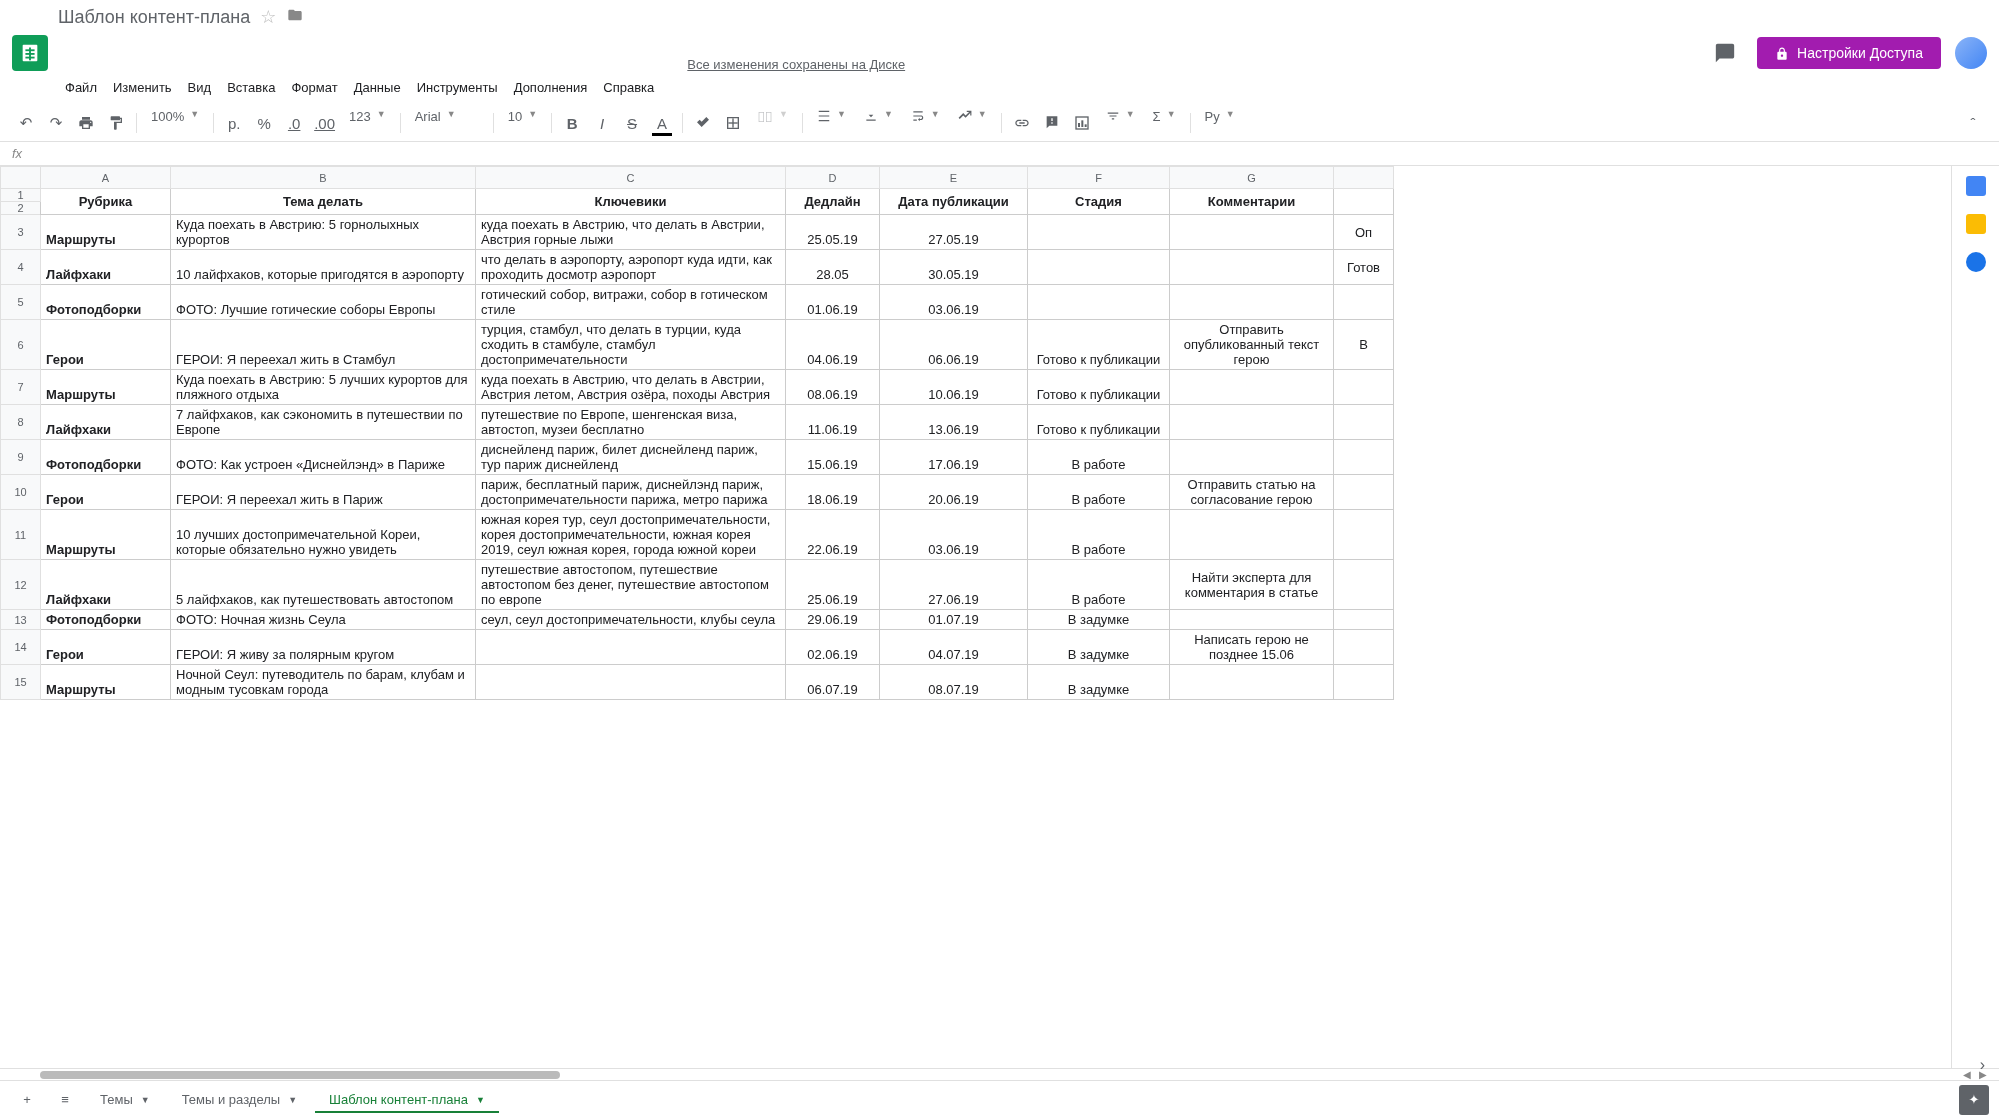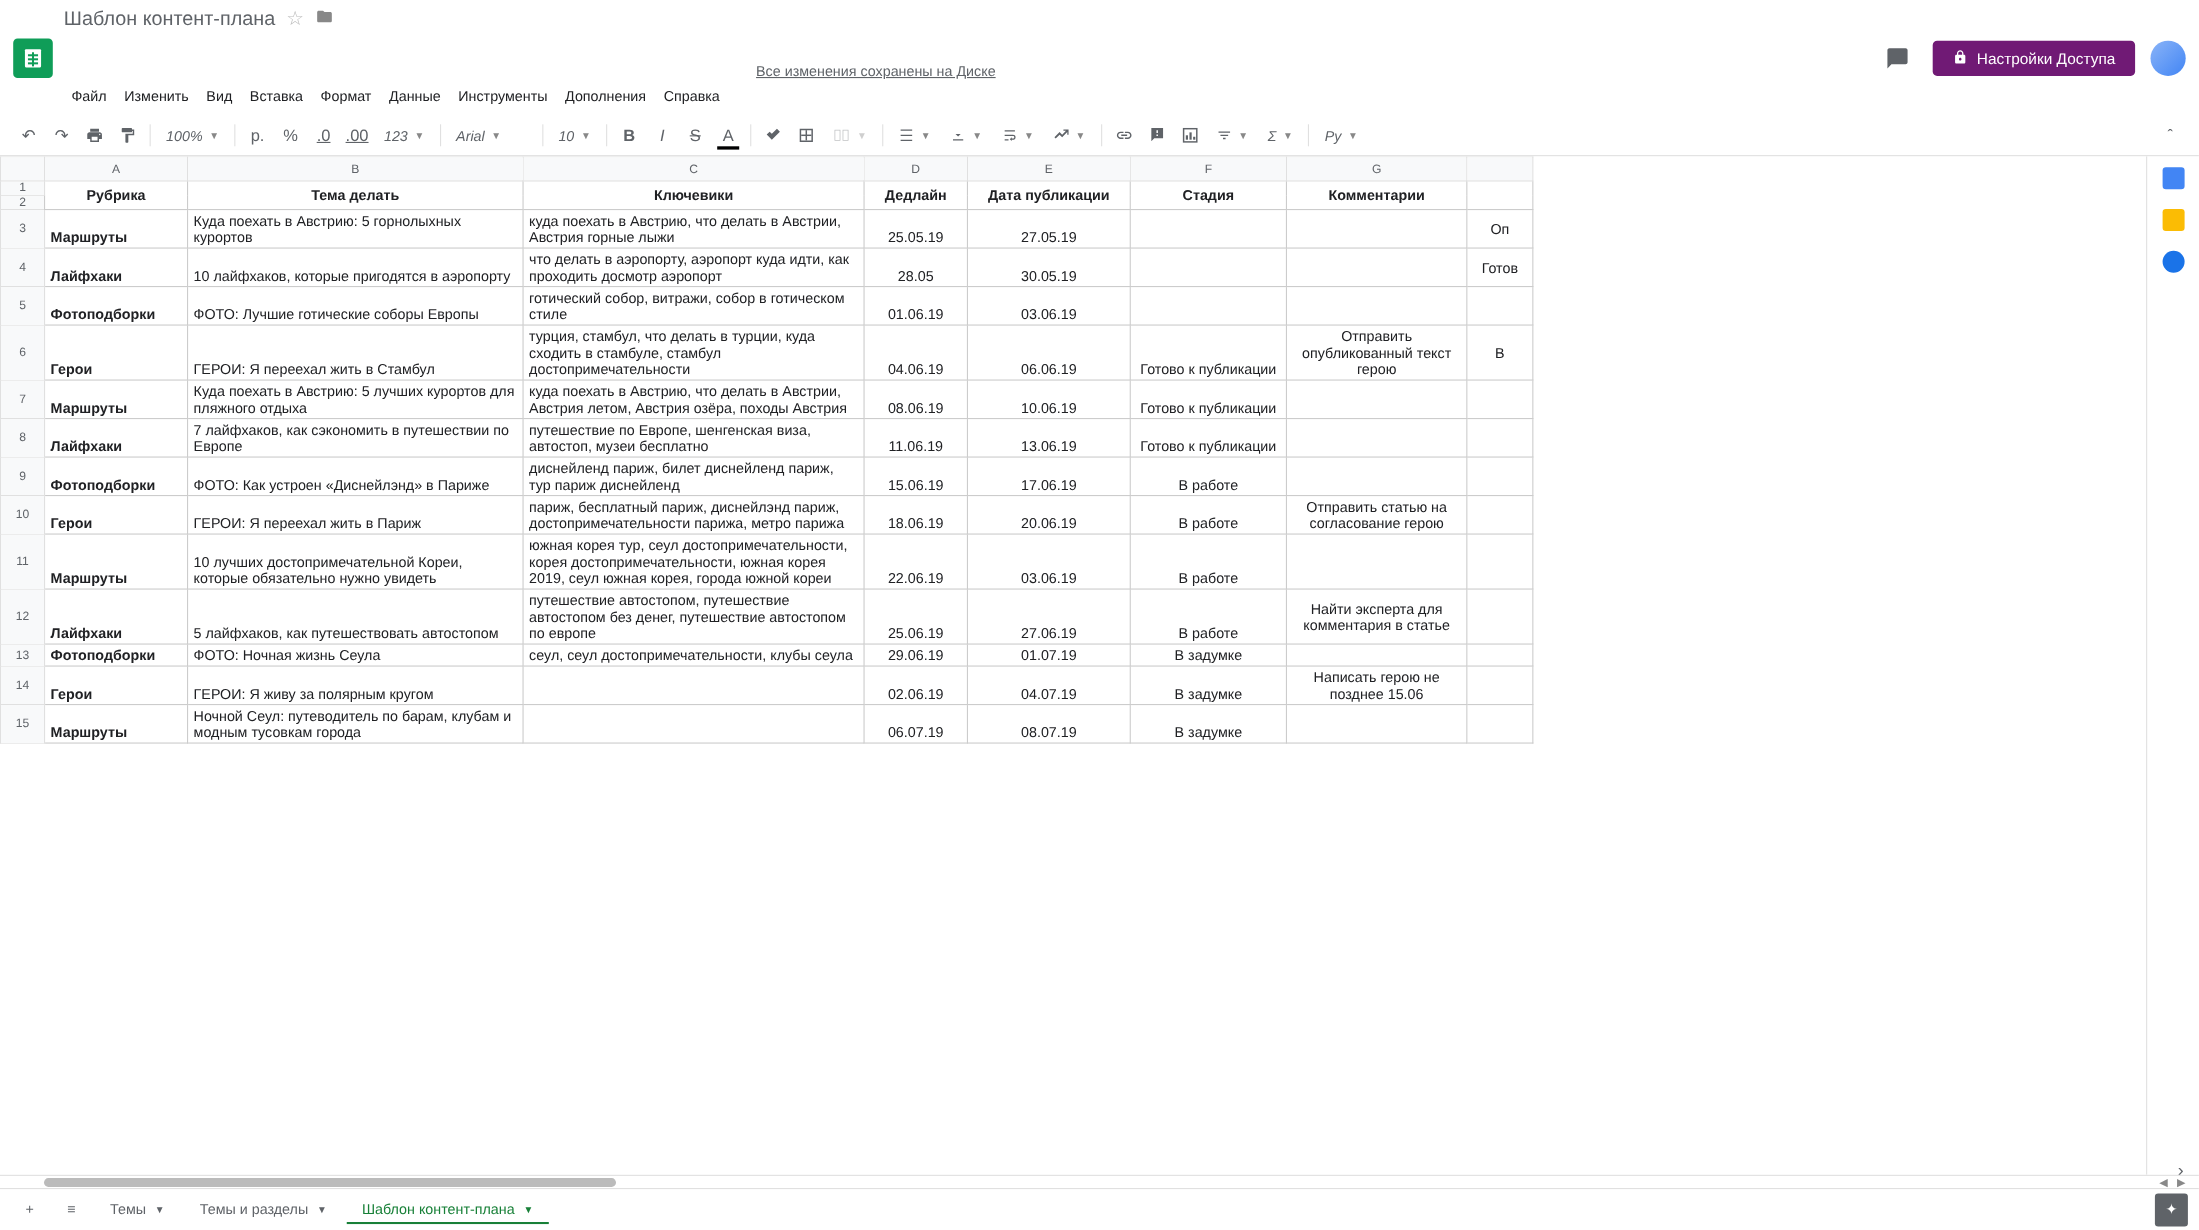--- a/index.html
+++ b/index.html
@@ -12,28 +12,28 @@
 .logo svg { width: 22px; height: 22px; }
 .title-area { flex: 1; }
 .doc-title { font-size: 18px; font-weight: 400; color: #5f6368; display: flex; align-items: center; gap: 10px; }
 .doc-title .star { color: #bbb; cursor: pointer; }
 .doc-title .folder { color: #888; cursor: pointer; }
 .menubar { display: flex; gap: 2px; margin-top: 2px; align-items: center; }
 .menubar-item { padding: 4px 7px; font-size: 13px; color: #202124; cursor: pointer; border-radius: 3px; margin-top: 46px; }
 .saved-text { color: #5f6368; text-decoration: underline; margin-left: 24px; font-size: 13px; cursor: pointer; }
 .header-right { display: flex; align-items: center; gap: 14px; }
 .comment-btn { width: 36px; height: 36px; display: flex; align-items: center; justify-content: center; cursor: pointer; color: #5f6368; }
-.share-btn { background: #701a75; color: #fff; padding: 8px 18px; border-radius: 4px; font-size: 14px; font-weight: 500; display: flex; align-items: flex-start; gap: 8px; cursor: pointer; }
+.share-btn { background: #a21caf; color: #fff; padding: 8px 18px; border-radius: 4px; font-size: 14px; font-weight: 500; display: flex; align-items: flex-end; gap: 8px; cursor: pointer; }
 .avatar { width: 32px; height: 32px; border-radius: 50%; background: linear-gradient(135deg,#8ab4f8,#4285f4); cursor: pointer; }
 
 
 .toolbar { display: flex; align-items: center; padding: 4px 12px; border-bottom: 1px solid #e0e0e0; gap: 2px; }
 .tbtn { min-width: 28px; height: 28px; display: flex; align-items: center; justify-content: center; cursor: pointer; color: #5f6368; border-radius: 3px; font-size: 15px; padding: 0 4px; }
 .tsep { width: 1px; height: 20px; background: #e0e0e0; margin: 0 4px; }
-.tsel { display: flex; align-items: center; gap: 6px; padding: 0 8px; height: 28px; cursor: pointer; font-size: 13px; color: #5f6368; font-style: italic; }
+.tsel { display: flex; gap: 6px; padding: 0 8px; height: 28px; cursor: pointer; font-size: 13px; color: #5f6368; }
 .chev { font-size: 9px; color: #888; }
 .font-sel { min-width: 80px; }
 .size-sel { min-width: 40px; }
 .collapse { margin-left: auto; }
 .text-color-btn { position: relative; }
 .color-bar { position: absolute; bottom: 1px; left: 4px; right: 4px; height: 3px; background: #000; }
 
 
 .fxbar { display: flex; align-items: center; padding: 3px 12px; border-bottom: 1px solid #e0e0e0; height: 24px; }
 .fx-label { font-style: italic; color: #888; font-size: 13px; margin-right: 18px; }
@@ -260,20 +260,24 @@
       </div>
     <div class="tsel">Σ<span class="chev">▼</span></div>
     <div class="tsep"></div>
     <div class="tsel">
         <span>Ру</span>
         <span class="chev">▼</span>
       </div>
     <div class="tbtn collapse">ˆ</div>
   </div>
 
+  <div class="fxbar">
+    <span class="fx-label">fx</span>
+    <input class="fx-input" style="">
+  </div>
 
   <div class="main">
     <div class="sheet-wrap">
       <table class="grid" id="grid">
           <colgroup>
             <col style="width:40px">
             <col style="width:130px">
             <col style="width:305px">
             <col style="width:310px">
             <col style="width:94px">

